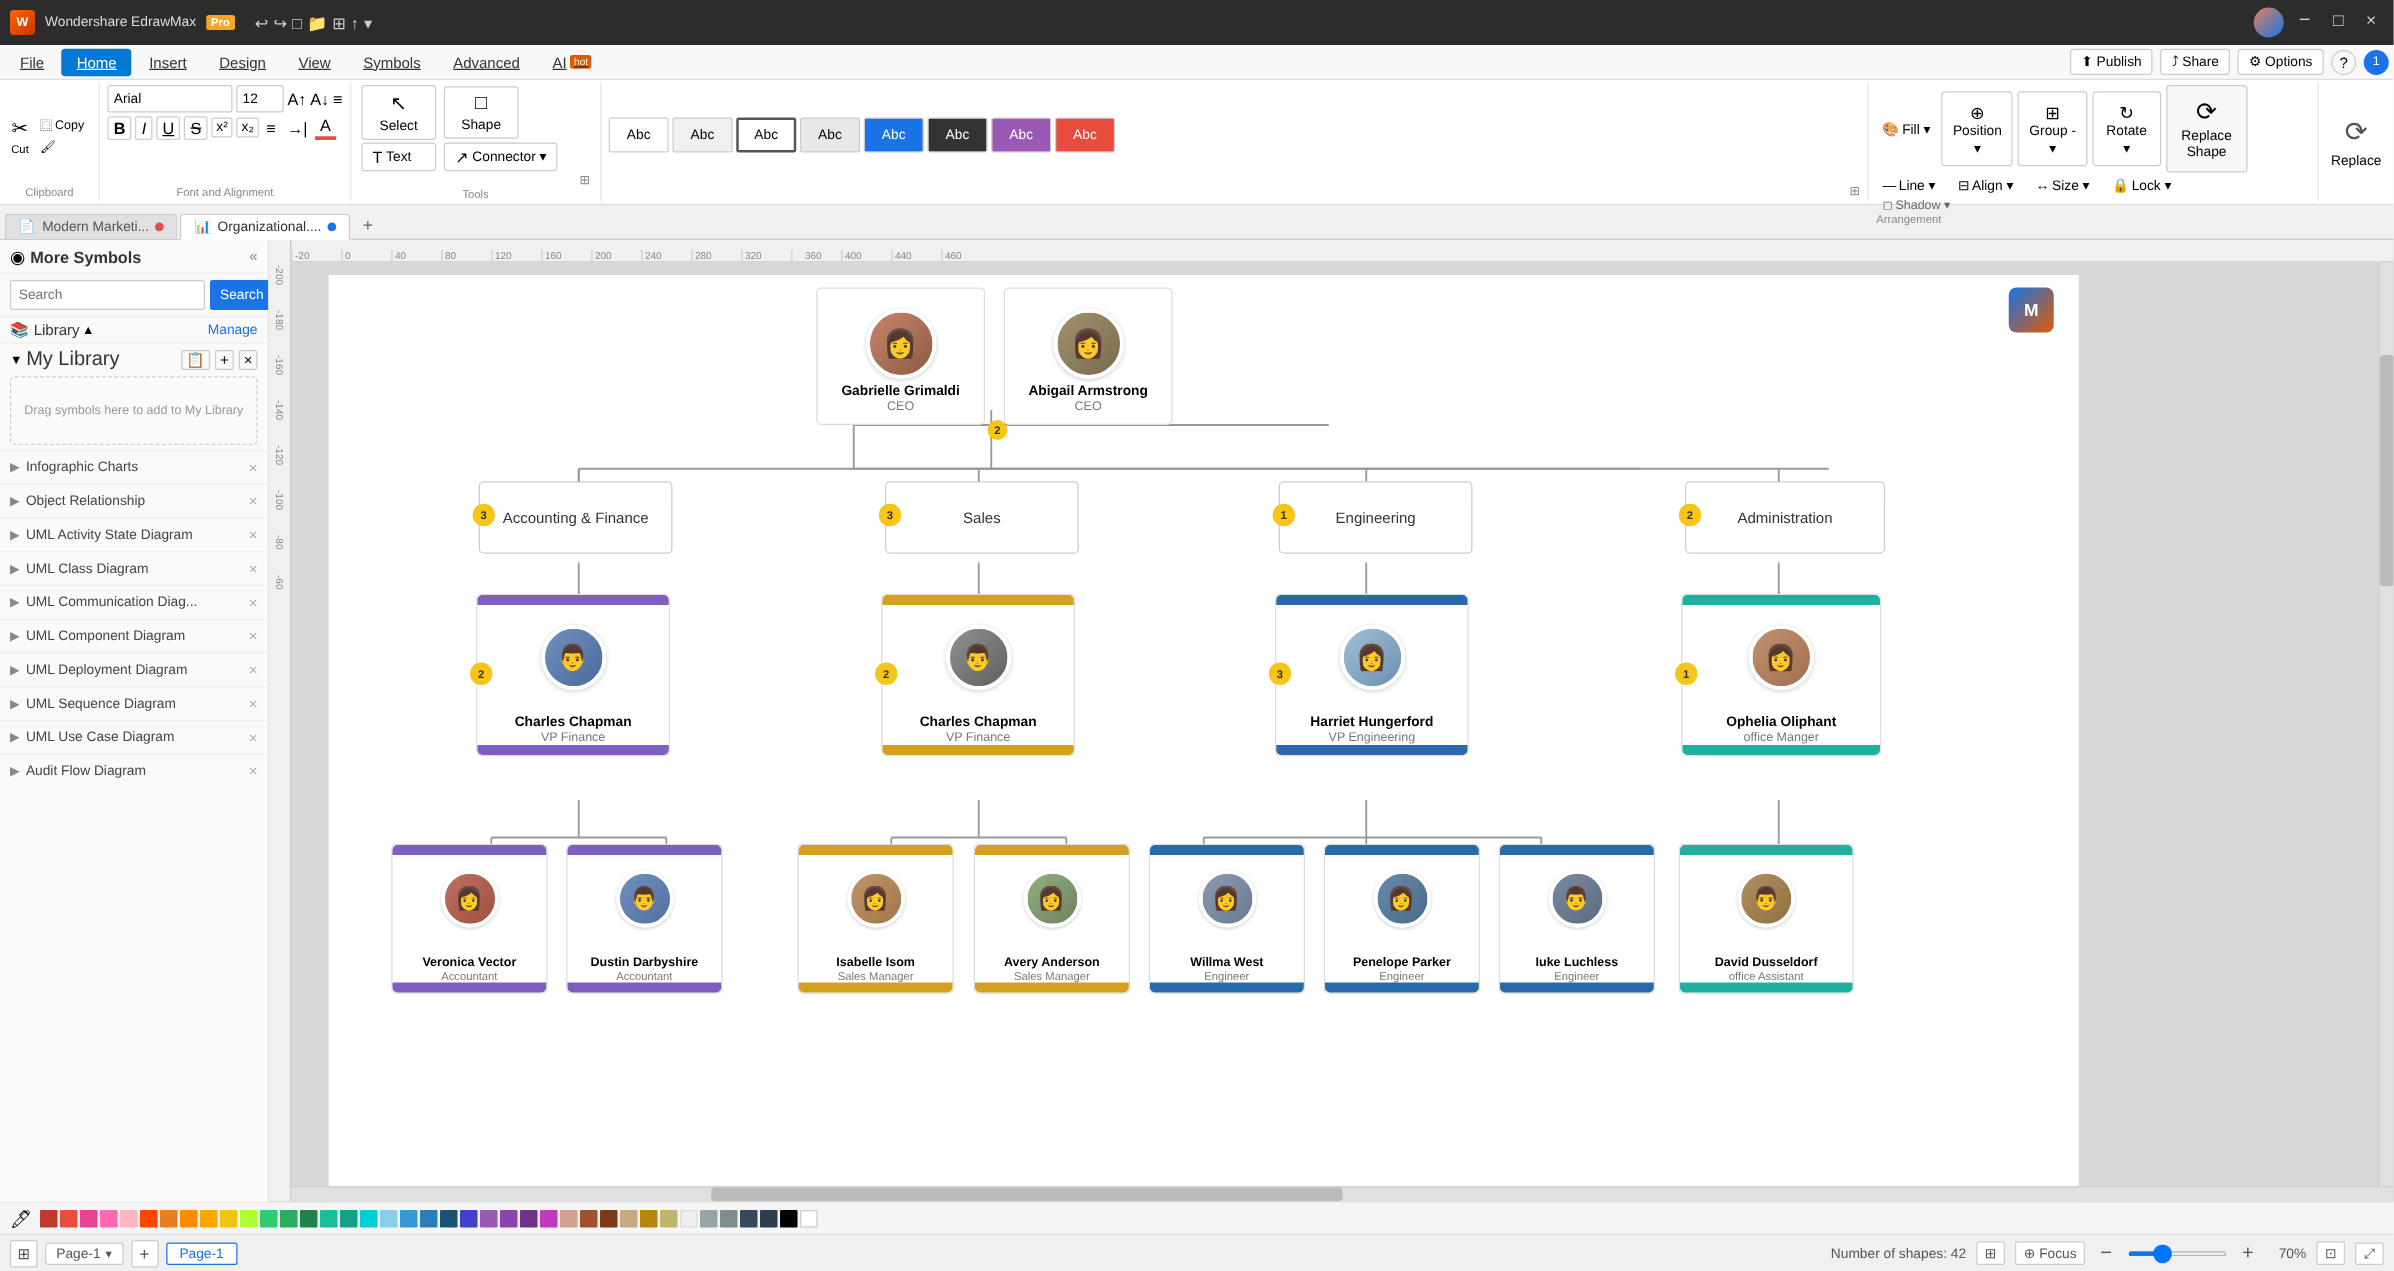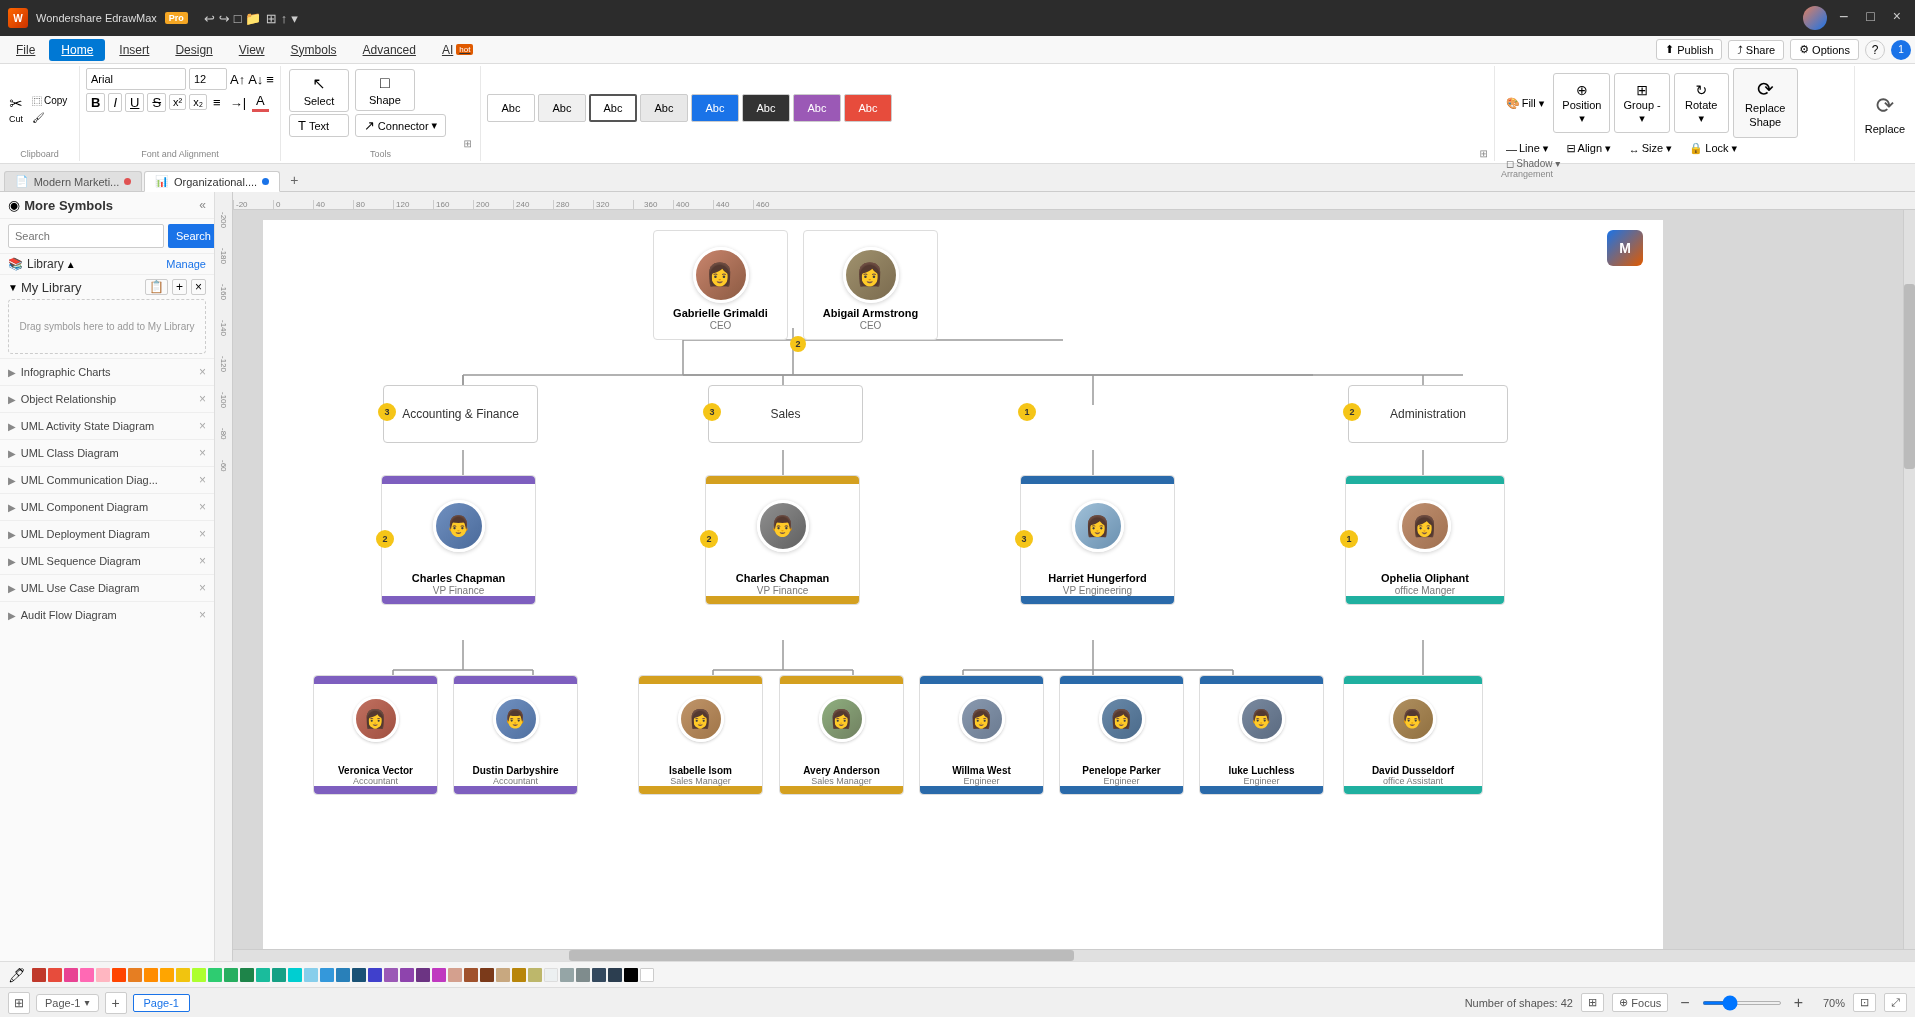--- a/index.html
+++ b/index.html
@@ -330,21 +330,21 @@
     </div>
     <div style="display:flex;align-items:center;padding:3px 8px;border-bottom:1px solid #eee;border-top:1px solid #eee;">
       <span style="font-size:12px;">📚</span>
       <span style="font-size:12px;color:#333;margin-left:4px;">Library</span>
       <span style="font-size:10px;cursor:pointer;margin-left:2px;">▲</span>
       <span style="margin-left:auto;font-size:11px;color:#1a73e8;cursor:pointer;">Manage</span>
     </div>
     <div style="padding:4px 8px;">
       <div style="display:flex;align-items:center;gap:3px;margin-bottom:4px;">
         <span style="font-size:10px;cursor:pointer;">▼</span>
-        <span style="font-size:13px;color:#333;">My Library</span>
+        <span style="font-size:16px;color:#333;">My Library</span>
         <div style="margin-left:auto;display:flex;gap:4px;">
           <span style="cursor:pointer;font-size:12px;border:1px solid #ccc;padding:0 3px;border-radius:2px;">📋</span>
           <span style="cursor:pointer;font-size:12px;border:1px solid #ccc;padding:0 3px;border-radius:2px;">+</span>
           <span style="cursor:pointer;font-size:12px;border:1px solid #ccc;padding:0 3px;border-radius:2px;">×</span>
         </div>
       </div>
       <div style="border:1px dashed #ccc;border-radius:4px;padding:18px 10px;text-align:center;font-size:10px;color:#999;line-height:1.7;">
         <span>Drag symbols
 here to add to
 My Library</span>
@@ -501,20 +501,23 @@
         <div style="position:absolute;left:120px;top:165px;width:155px;height:58px;background:#fff;border:1px solid #ccc;border-radius:4px;display:flex;align-items:center;justify-content:center;font-size:12px;font-weight:500;color:#333;text-align:center;">
           <span>Accounting &amp; Finance</span>
         </div>
         <div style="position:absolute;left:115px;top:183px;width:18px;height:18px;border-radius:50%;background:#f5c518;display:flex;align-items:center;justify-content:center;font-size:9px;font-weight:bold;color:#333;">3</div>
 
         <div style="position:absolute;left:445px;top:165px;width:155px;height:58px;background:#fff;border:1px solid #ccc;border-radius:4px;display:flex;align-items:center;justify-content:center;font-size:12px;font-weight:500;color:#333;">
           <span>Sales</span>
         </div>
         <div style="position:absolute;left:440px;top:183px;width:18px;height:18px;border-radius:50%;background:#f5c518;display:flex;align-items:center;justify-content:center;font-size:9px;font-weight:bold;color:#333;">3</div>
 
+        <div style="position:absolute;left:760px;top:165px;width:155px;height:58px;background:#fff;border:1px solid #ccc;border-radius:4px;display:flex;align-items:center;justify-content:center;font-size:12px;font-weight:500;color:#333;">
+          <span>Engineering</span>
+        </div>
         <div style="position:absolute;left:755px;top:183px;width:18px;height:18px;border-radius:50%;background:#f5c518;display:flex;align-items:center;justify-content:center;font-size:9px;font-weight:bold;color:#333;">1</div>
 
         <div style="position:absolute;left:1085px;top:165px;width:160px;height:58px;background:#fff;border:1px solid #ccc;border-radius:4px;display:flex;align-items:center;justify-content:center;font-size:12px;font-weight:500;color:#333;">
           <span>Administration</span>
         </div>
         <div style="position:absolute;left:1080px;top:183px;width:18px;height:18px;border-radius:50%;background:#f5c518;display:flex;align-items:center;justify-content:center;font-size:9px;font-weight:bold;color:#333;">2</div>
 
         <div style="position:absolute;left:118px;top:255px;width:155px;height:130px;background:#fff;border:1px solid #ddd;border-radius:4px;display:flex;flex-direction:column;align-items:center;justify-content:flex-end;padding-bottom:8px;">
           <div style="position:absolute;top:0;left:0;right:0;height:8px;background:#7e5fbf;border-radius:4px 4px 0 0;"></div>
           <div style="position:absolute;bottom:0;left:0;right:0;height:8px;background:#7e5fbf;border-radius:0 0 4px 4px;"></div>

